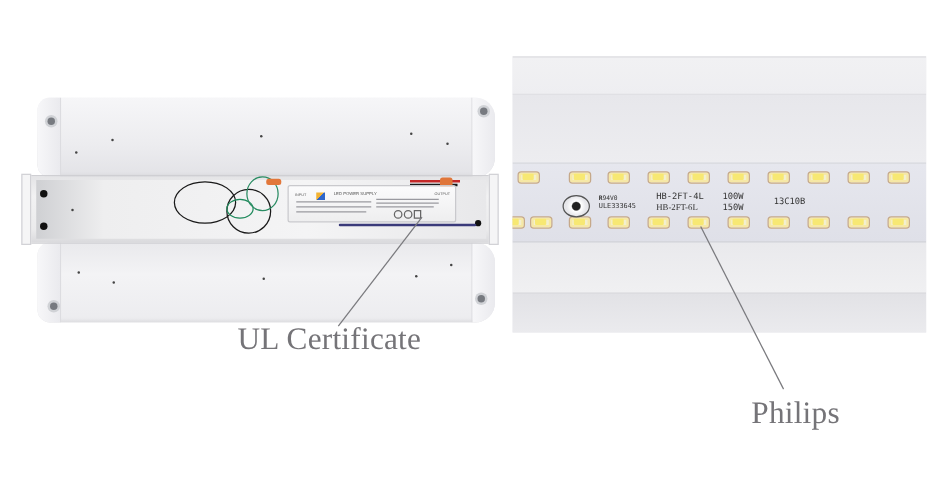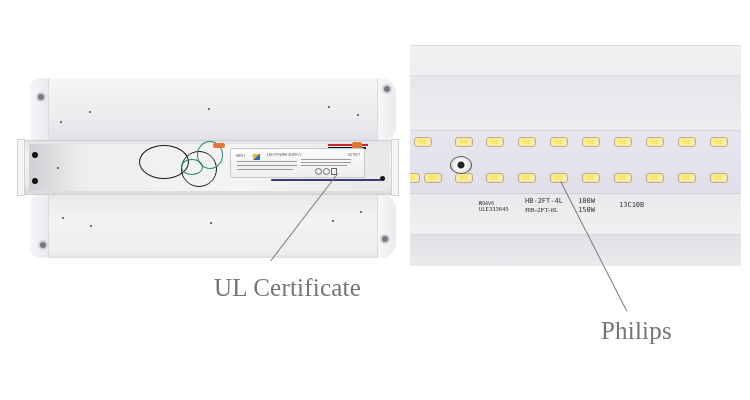--- a/index.html
+++ b/index.html
@@ -27,21 +27,21 @@
   .wire{position:absolute;border-radius:50%;border-style:solid;}
   .red-wires{position:absolute;left:326px;top:141px;width:50px;height:10px;}
 
   
   #right-photo{left:410px;top:45px;width:331px;height:221px;overflow:hidden;background:#ececef;}
   .band{position:absolute;left:0;right:0;}
   .led-strip{position:absolute;left:0;right:0;top:85px;height:62px;background:linear-gradient(#e6e7ee,#dfe0e8);border-top:1px solid #d6d7dd;border-bottom:1px solid #d0d1d8;}
   .led{position:absolute;width:16px;height:8px;border-radius:3px;background:#f3efcf;border:1px solid #c6a98a;box-shadow:inset 0 0 0 2px #f6e8a6;}
   .led::after{content:"";position:absolute;left:3px;top:1px;width:9px;height:5px;background:#f7e873;border-radius:1px;}
   .mount{position:absolute;left:40px;top:25px;width:20px;height:16px;border-radius:50%;border:1px solid #555;background:radial-gradient(circle,#222 0 3px,#ffffff 4px,#e6e6ea 8px);}
-  .pcb-text{position:absolute;font-family:"DejaVu Sans Mono","Liberation Mono",monospace;color:#333;white-space:nowrap;margin-top:44px;}
+  .pcb-text{position:absolute;font-family:"DejaVu Sans Mono","Liberation Mono",monospace;color:#333;white-space:nowrap;}
 
   
   .leader{position:absolute;height:1px;background:#7a7a7e;transform-origin:0 0;}
   .caption{position:absolute;color:#757478;font-size:25px;white-space:nowrap;letter-spacing:0.2px;}
 </style>
 </head>
 <body>
 
 <div id="left-photo" class="abs">
   <div class="housing top">
@@ -102,21 +102,21 @@
     <div class="ln" style="left:70px;top:10px;width:50px;"></div>
     <div class="ln" style="left:70px;top:13px;width:50px;"></div>
     <div class="ln" style="left:70px;top:16px;width:46px;"></div>
     <div style="position:absolute;left:84px;top:19px;width:5px;height:5px;border:1px solid #666;border-radius:50%;"></div>
     <div style="position:absolute;left:92px;top:19px;width:5px;height:5px;border:1px solid #666;border-radius:50%;"></div>
     <div style="position:absolute;left:100px;top:19px;width:4px;height:5px;border:1px solid #666;"></div>
   </div>
 </div>
 
 <div class="leader" style="left:338px;top:174px;width:110px;transform:rotate(127.5deg);"></div>
-<div class="caption" style="left:190px;top:274px;margin-left:24px;">UL Certificate</div>
+<div class="caption" style="left:190px;top:258px;">UL Certificate</div>
 
 <div id="right-photo" class="abs">
   <div class="band" style="top:0;height:30px;background:linear-gradient(#f1f1f3,#eeeef1);border-top:1px solid #dcdce0;"></div>
   <div class="band" style="top:30px;height:55px;background:linear-gradient(#e7e7eb,#ededf0);border-top:1px solid #e0e0e4;"></div>
   <div class="band" style="top:147px;height:42px;background:linear-gradient(#e9e9ec,#f0f0f2);"></div>
   <div class="band" style="top:189px;height:32px;background:linear-gradient(#e2e2e6,#ebebee);border-top:1px solid #d8d8dc;"></div>
 
   <div class="led-strip">
 
     <div class="led" style="left:4px;top:6px;"></div>

